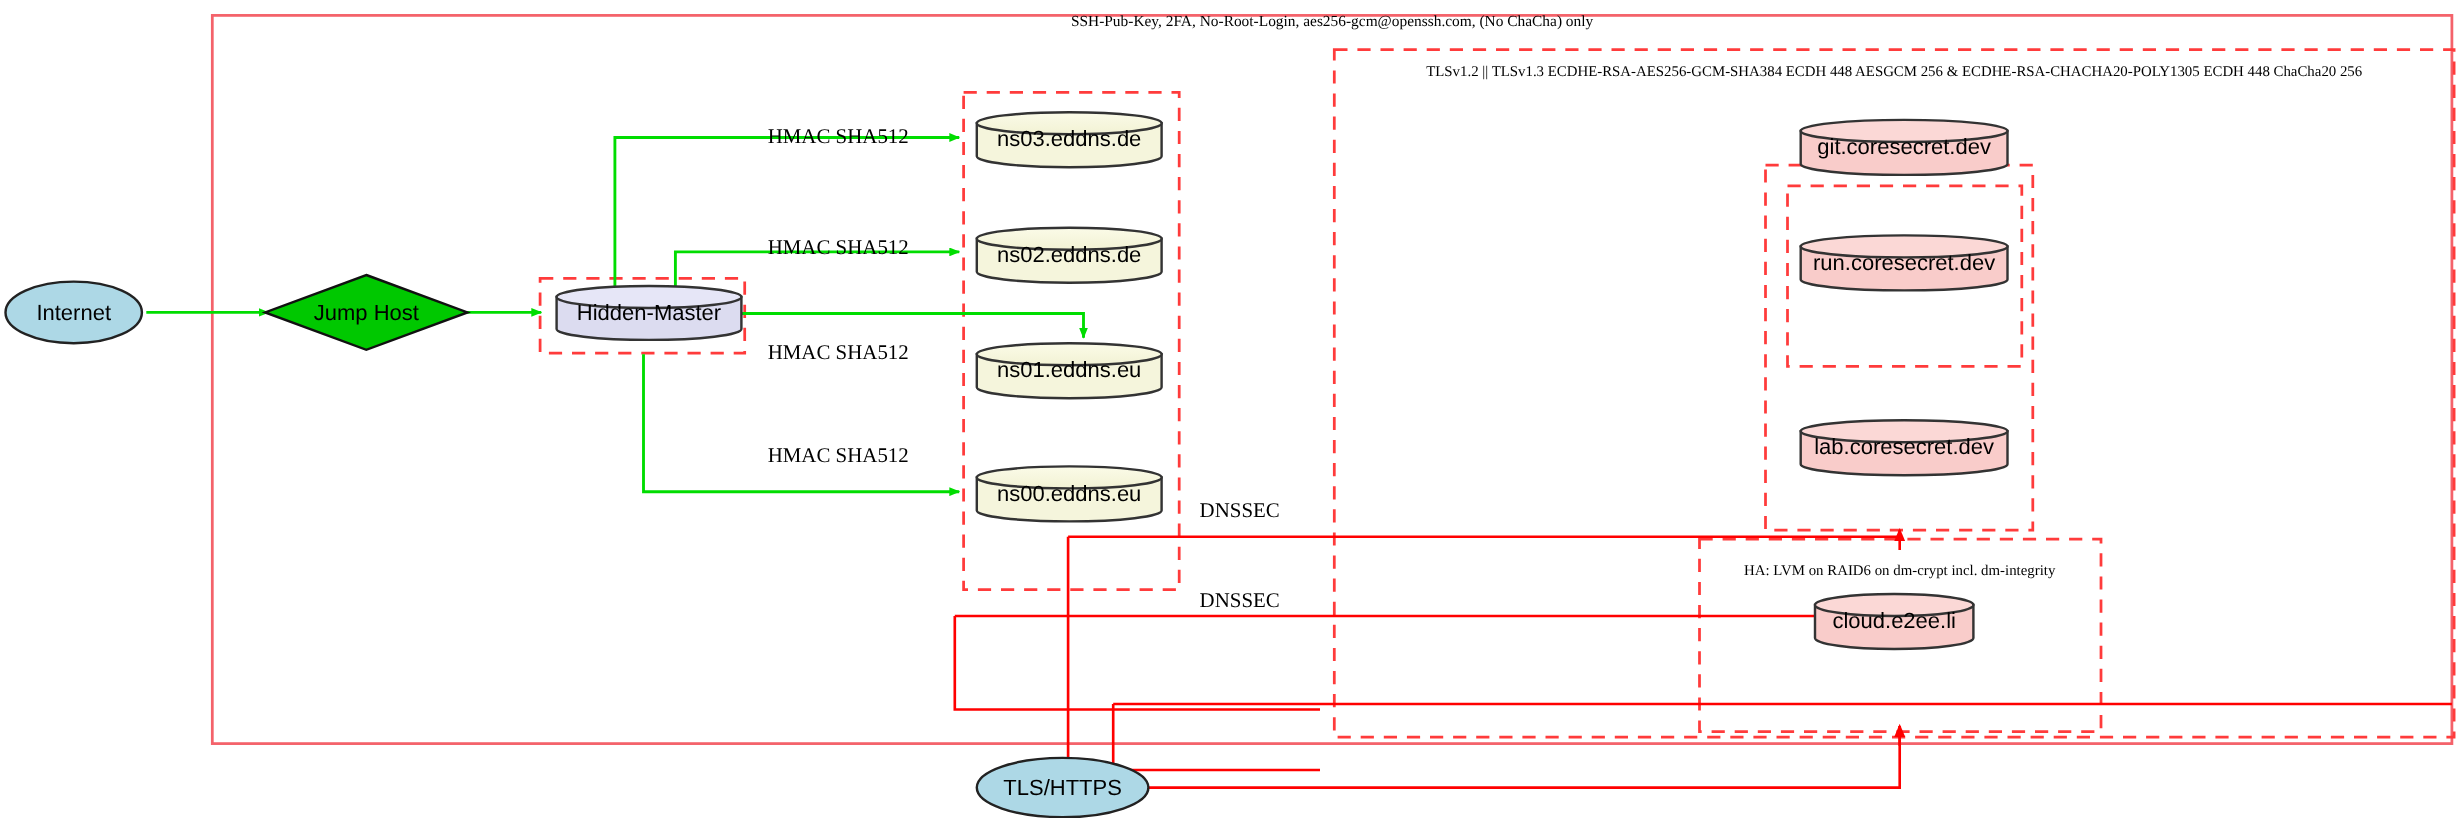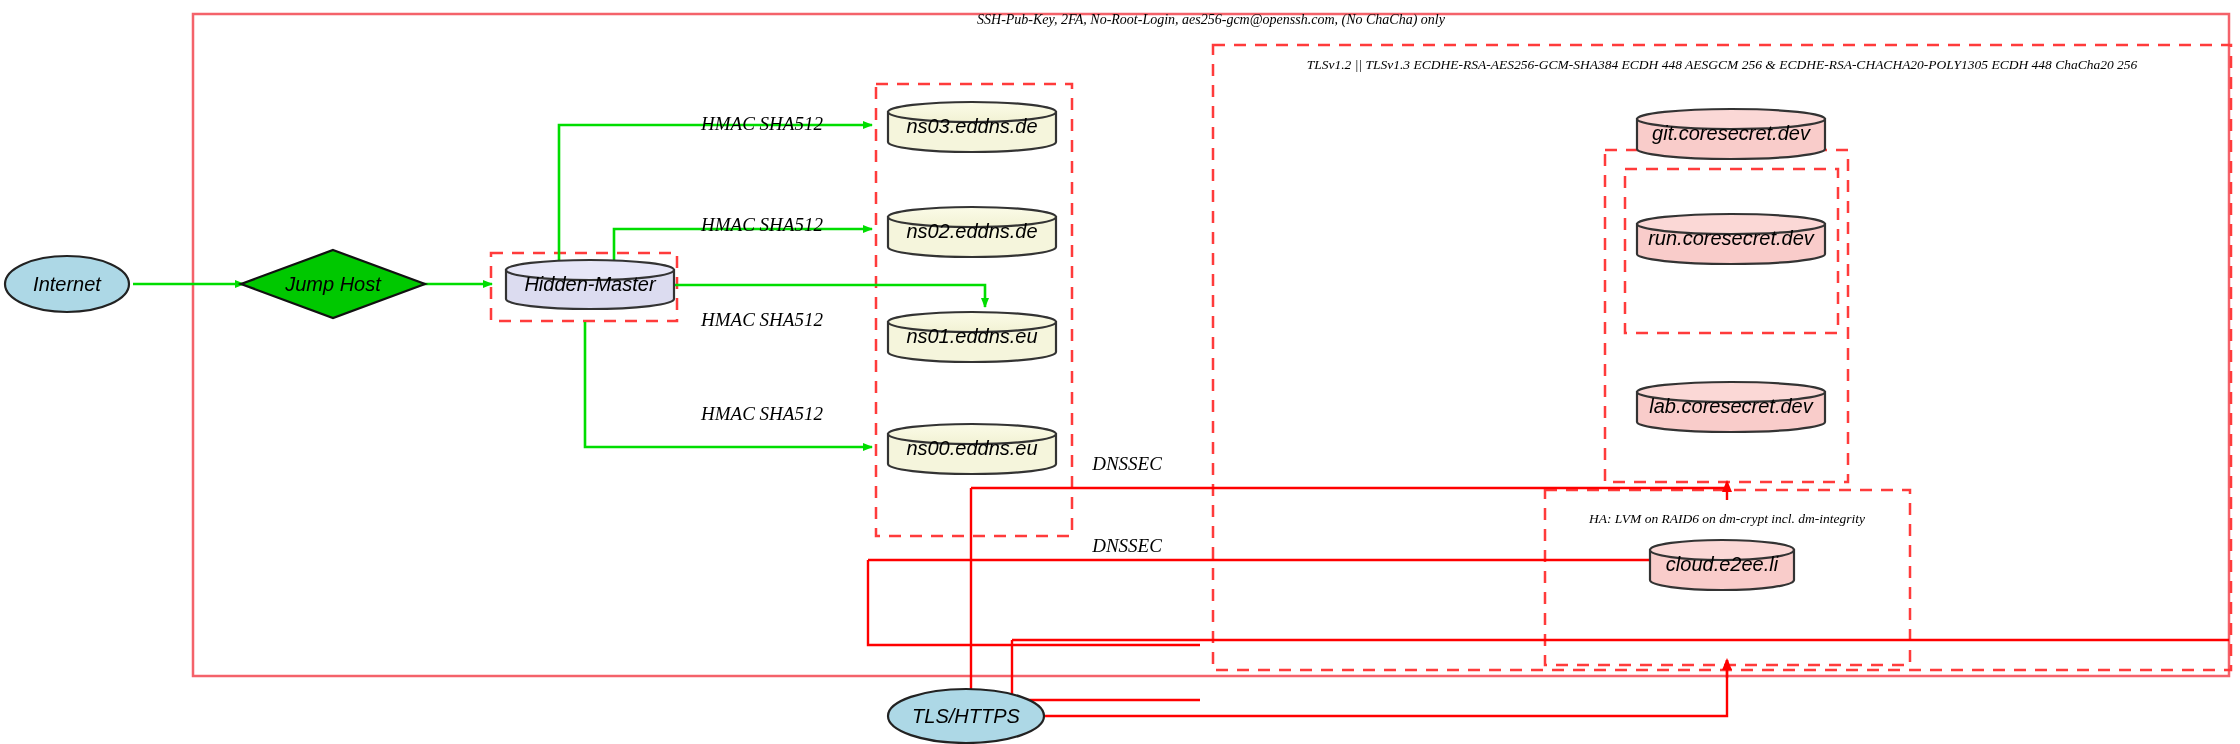--- a/index.html
+++ b/index.html
@@ -1,18 +1,18 @@
 <!DOCTYPE html>
 <html><head>
 <meta charset="utf-8">
 <style>
   html,body{margin:0;padding:0;background:#ffffff;}
   body{width:2240px;height:744px;overflow:hidden;
        font-family:"Liberation Sans",sans-serif;}
-  #stage{position:relative;width:2240px;height:744px;font-style:italic;}
+  #stage{position:relative;width:2240px;height:744px;}
   svg.diagram{position:absolute;left:0;top:0;width:2240px;height:744px;}
   .serif-label{font-family:"Liberation Serif",serif;}
   .node-label{font-family:"Liberation Sans",sans-serif;}
 </style>
 </head>
 <body>
 
 <div id="stage">
 <svg class="diagram" viewBox="0 0 2240 744" xmlns="http://www.w3.org/2000/svg">
 

